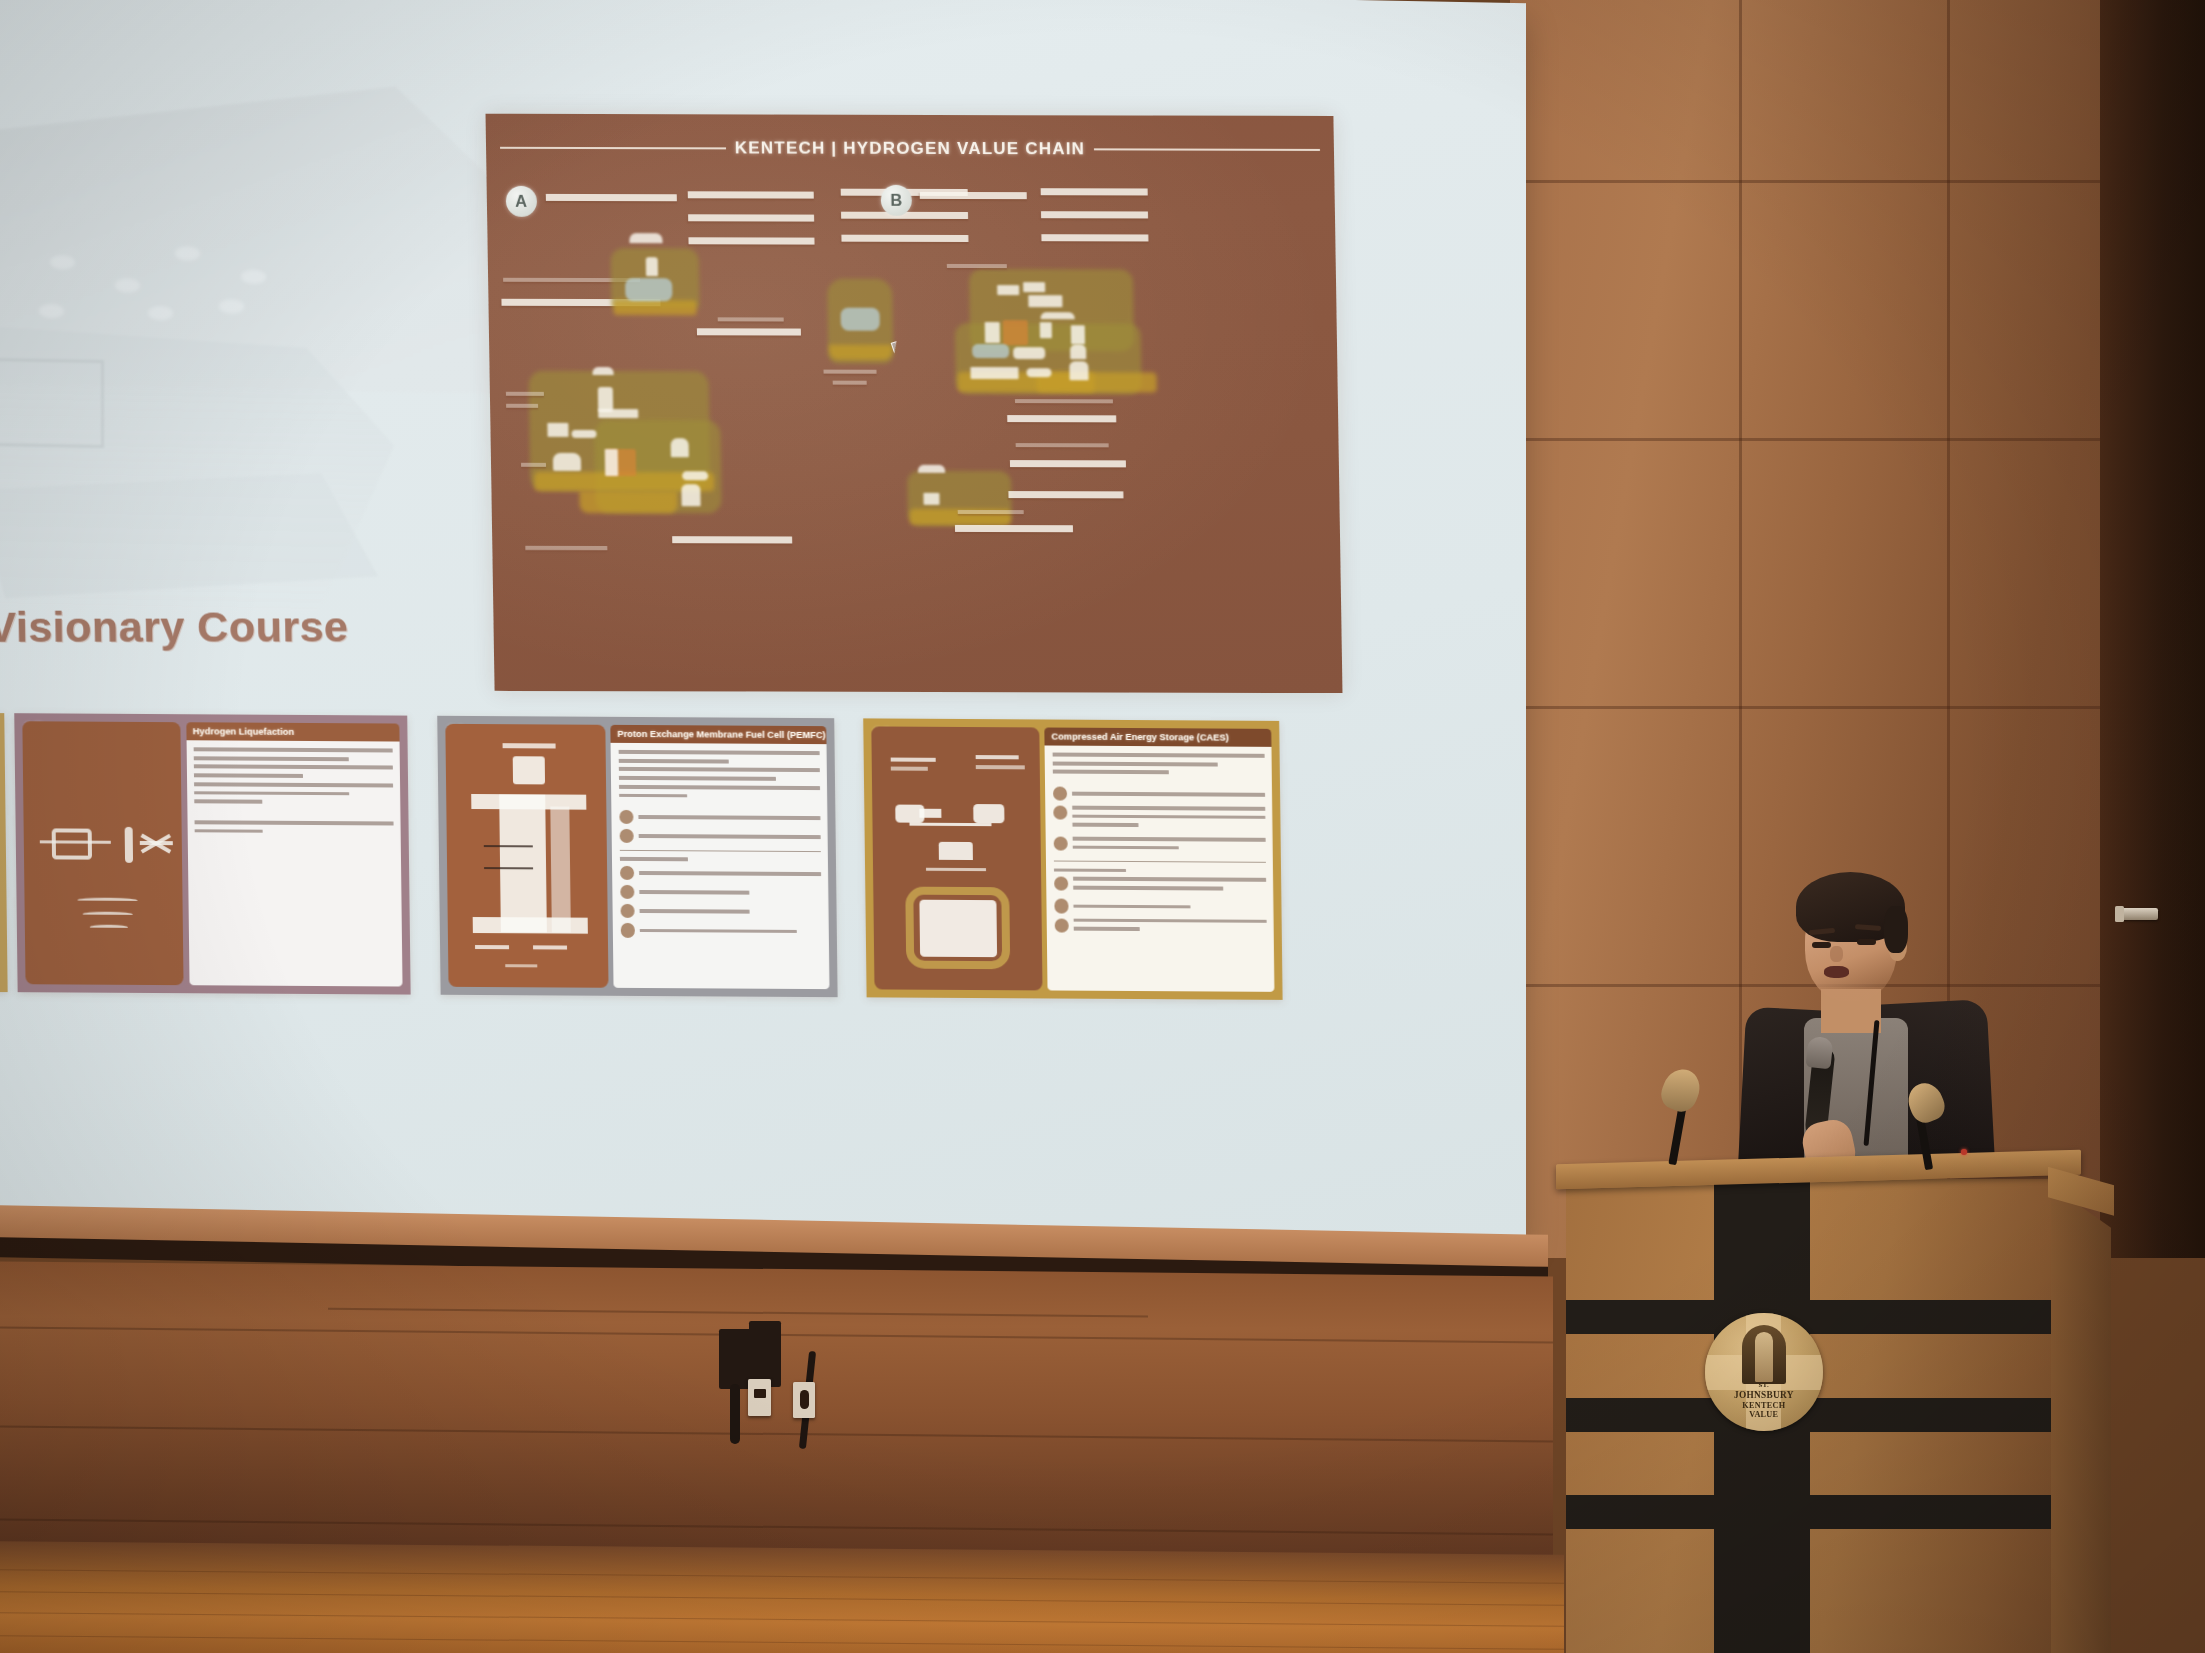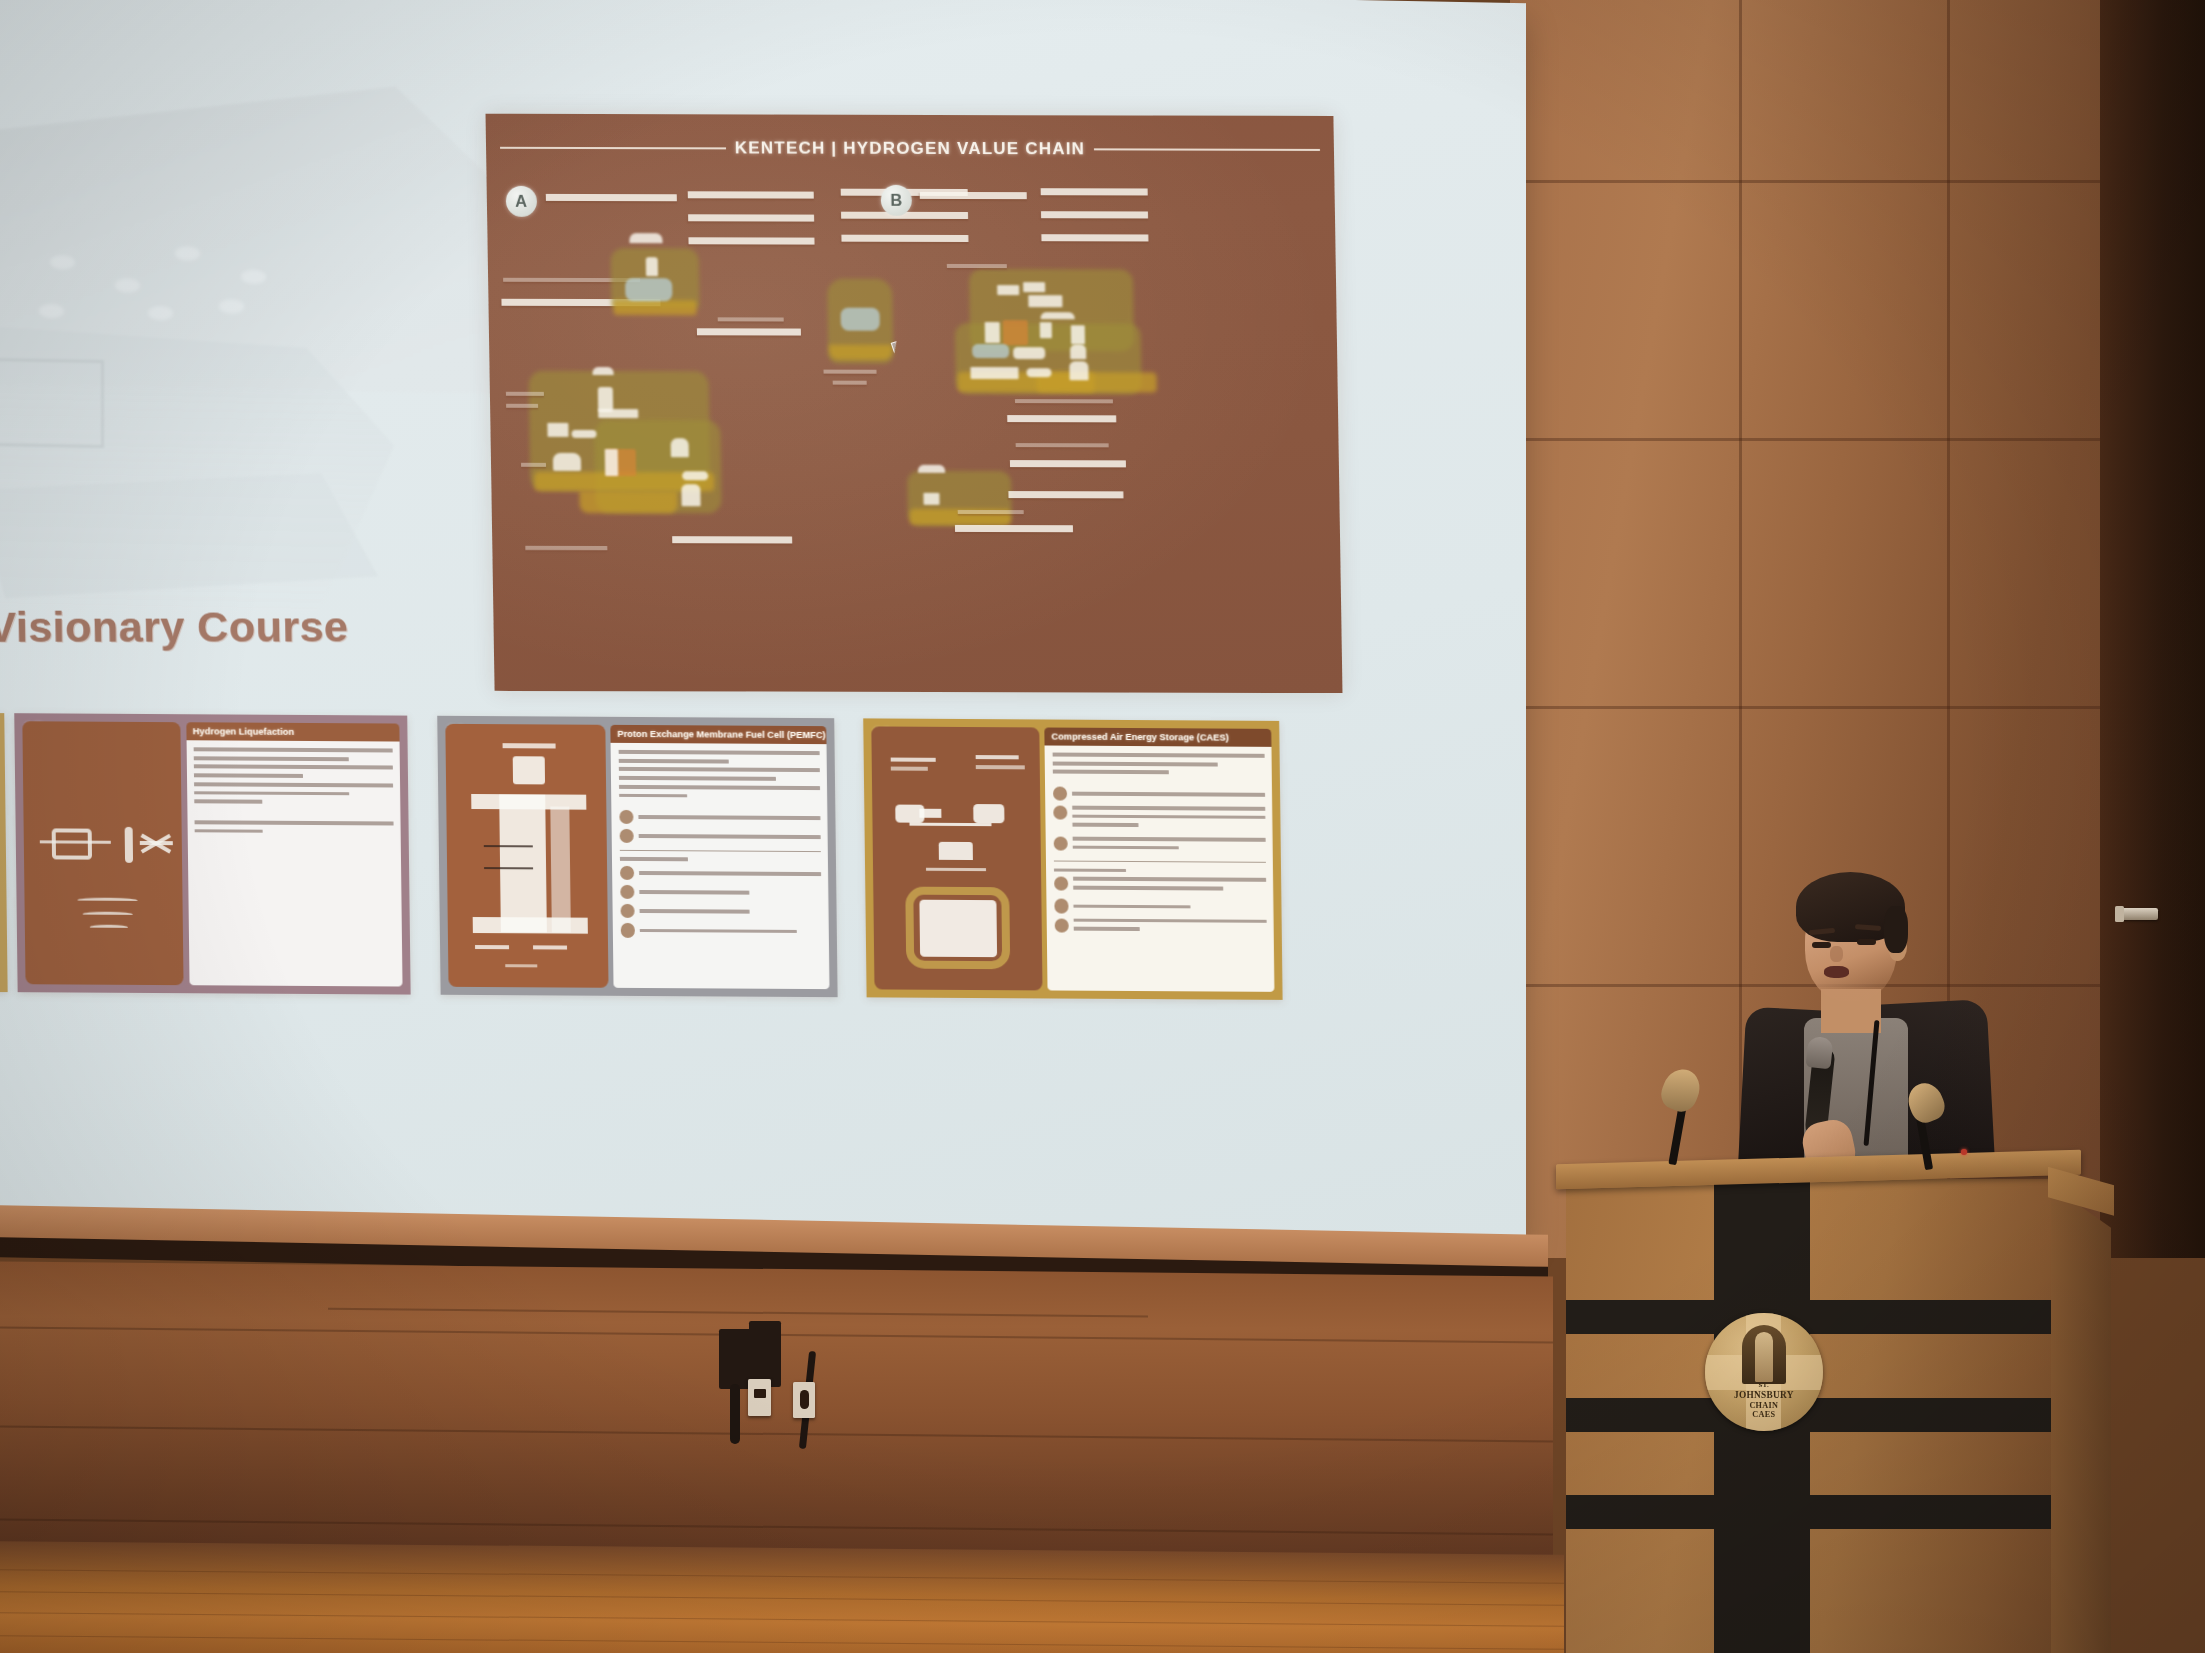--- a/index.html
+++ b/index.html
@@ -645,22 +645,22 @@
       <div class="pod-band" style="top:219px;"></div>
       <div class="pod-band" style="top:316px;"></div>
       <div class="pod-cross-v"></div>
       <div class="pod-seal">
         <div class="pod-seal-cross"></div>
         <div class="pod-seal-arch"></div>
         <div class="pod-seal-figure"></div>
         <div class="pod-seal-txt">
           <div class="l1">ST.</div>
           <div class="l2">JOHNSBURY</div>
-          <div class="l3">CHAIN</div>
-          <div class="l4">CAES</div>
+          <div class="l3">KENTECH</div>
+          <div class="l4">VALUE</div>
         </div>
       </div>
     </div>
     <div class="podium-side"></div>
     <div class="podium-top"></div>
     <div class="podium-top-right"></div>
   </div>
 
   <div class="mic-stand" style="left:1674px;top:1099px;width:7.7px;height:66px;transform:rotate(10deg);"></div>
   <div class="mic-head" style="left:1663px;top:1069px;width:36px;height:42px;transform:rotate(22deg);"></div>

